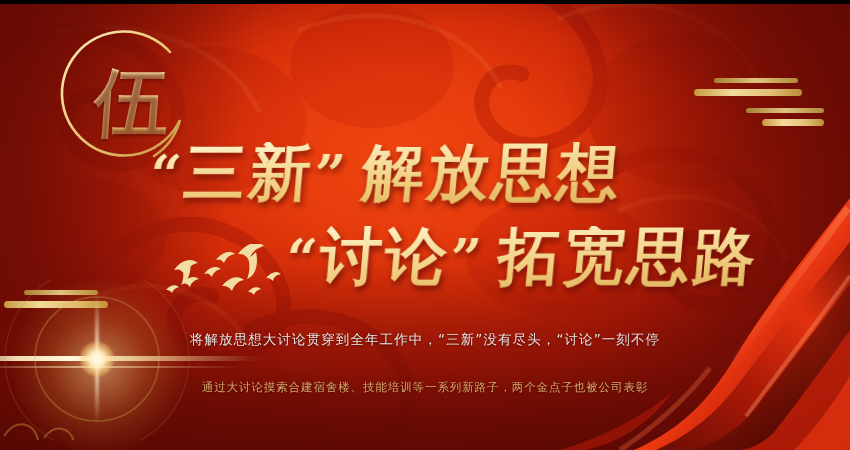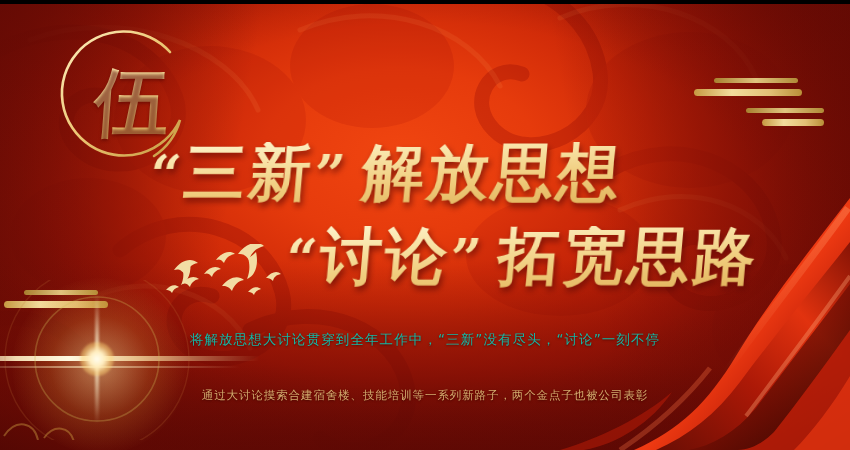--- a/index.html
+++ b/index.html
@@ -64,24 +64,24 @@
      transform:skewX(-5deg);letter-spacing:3px;}
   .line1{left:150px;top:16px;font-size:62px;}
   .line2{left:286px;top:100px;font-size:62px;}
   .q{font-size:54px;}
 
   
   .birds{position:absolute;left:160px;top:244px;width:130px;height:68px;}
 
   
   .subs{position:absolute;left:0;top:326px;width:850px;text-align:center;}
-  .sub1{font-size:13.5px;color:#14b8a6;letter-spacing:1.1px;line-height:26px;
+  .sub1{font-size:13.5px;color:#e5e5e5;letter-spacing:1.1px;line-height:26px;
      text-shadow:0 1px 2px rgba(60,4,2,.75);}
   .sub2{font-size:11.5px;color:#d4ac6e;letter-spacing:.9px;line-height:24px;
-     margin-top:31px;text-shadow:0 1px 2px rgba(60,4,2,.75);}
+     margin-top:23px;text-shadow:0 1px 2px rgba(60,4,2,.75);}
 
   
   .drape{position:absolute;right:0;bottom:0;width:290px;height:270px;pointer-events:none;}
 
   
   .burst{position:absolute;left:-40px;bottom:10px;width:300px;height:160px;pointer-events:none;}
   .burst .core{position:absolute;left:120px;top:62px;width:34px;height:34px;border-radius:50%;
      background:radial-gradient(circle,#fffdf0 0%,#ffeec0 30%,rgba(255,214,120,.5) 58%,rgba(255,190,90,0) 100%);
      filter:blur(1px);}
   .burst .glow{position:absolute;left:52px;top:-2px;width:176px;height:176px;border-radius:50%;

